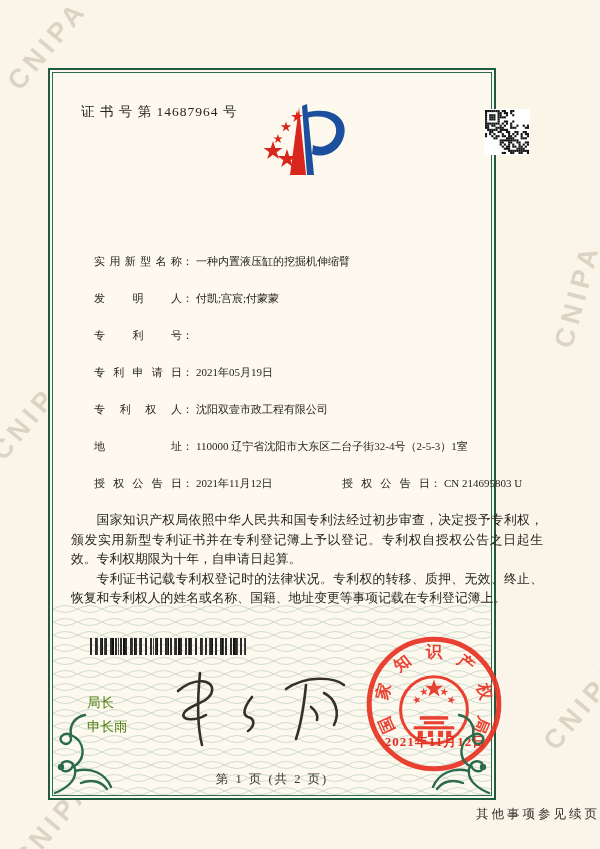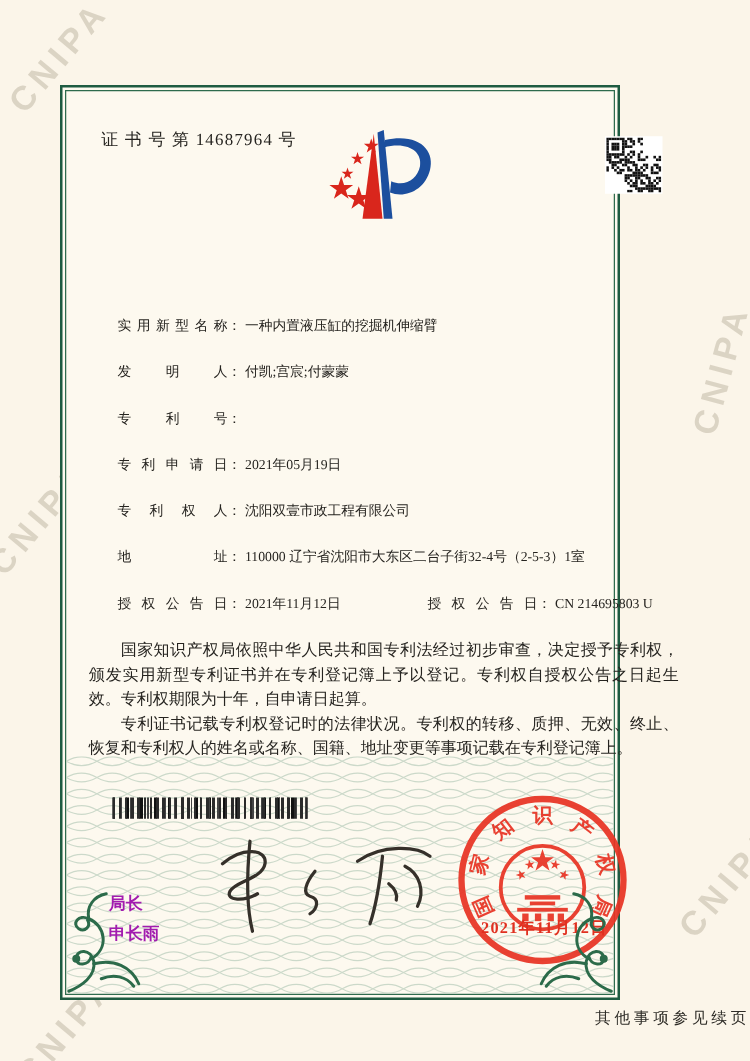--- a/index.html
+++ b/index.html
@@ -49,21 +49,21 @@
   }
   .paragraphs p{margin:0;text-indent:2em;}
   .barcode{
     position:absolute;left:37px;top:565px;width:156px;height:17px;
     background:
       repeating-linear-gradient(90deg,#2b2b2b 0 2px,transparent 2px 5px),
       repeating-linear-gradient(90deg,#444 0 1px,transparent 1px 7px),
       repeating-linear-gradient(90deg,#111 0 2px,transparent 2px 11px);
   }
   .signer{position:absolute;left:34px;top:618px;font-size:13.5px;line-height:24px;
-    font-family:"Liberation Sans","DejaVu Sans",sans-serif;font-weight:bold;color:#a21caf;margin-top:20px;}
+    font-family:"Liberation Sans","DejaVu Sans",sans-serif;font-weight:normal;color:#4d7c0f;}
   .signature{position:absolute;left:95px;top:590px;width:210px;height:95px;}
   .seal{position:absolute;left:300px;top:550px;width:162px;height:162px;opacity:.93;}
   .seal-date{
     position:absolute;left:320px;top:660px;width:125px;text-align:center;
     font-size:13px;color:#e03020;font-weight:bold;white-space:nowrap;letter-spacing:1px;
   }
   .page-num{
     position:absolute;left:0;top:698px;width:100%;text-align:center;
     font-size:12.5px;letter-spacing:2px;color:#3a3832;
   }
@@ -429,20 +429,21 @@
         <rect x="70" y="97" width="20" height="3"></rect>
         <rect x="60" y="102" width="40" height="3"></rect>
         <rect x="64" y="106.5" width="5" height="6"></rect>
         <rect x="74" y="106.5" width="5" height="6"></rect>
         <rect x="84" y="106.5" width="5" height="6"></rect>
         <rect x="92" y="106.5" width="5" height="6"></rect>
       </g>
     </svg>
     <div class="seal-date">2021年11月12日</div>
 
+    <div class="page-num">第 1 页 (共 2 页)</div>
 
     <svg class="flourish left" viewBox="0 0 72 88" fill="none" stroke="#2c6b4a" stroke-width="2.4" stroke-linecap="round">
       <path d="M4,84 C14,80 26,72 24,60 C22,50 10,50 10,58 C10,64 20,64 22,56"></path>
       <path d="M22,58 C36,50 34,32 20,26 C12,22 6,30 12,34 C17,37 22,32 19,27"></path>
       <path d="M20,26 C18,16 24,8 34,6"></path>
       <path d="M24,62 C40,58 54,64 60,78"></path>
       <path d="M30,74 C40,70 50,72 56,80"></path>
       <circle cx="10" cy="58" r="2" fill="#2c6b4a"></circle>
     </svg>
     <svg class="flourish right" viewBox="0 0 72 88" fill="none" stroke="#2c6b4a" stroke-width="2.4" stroke-linecap="round">

